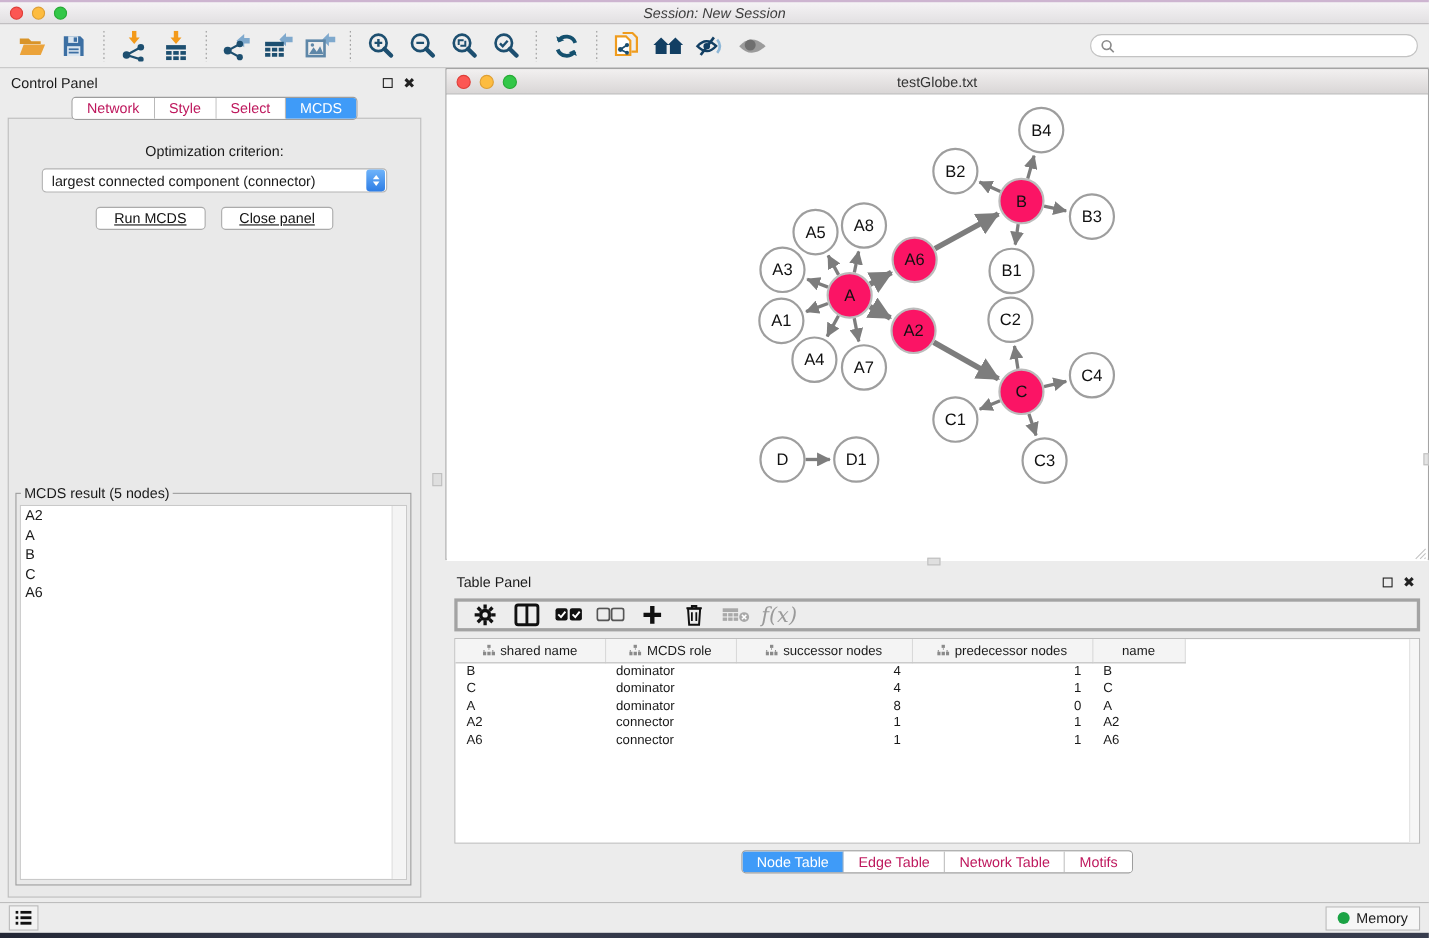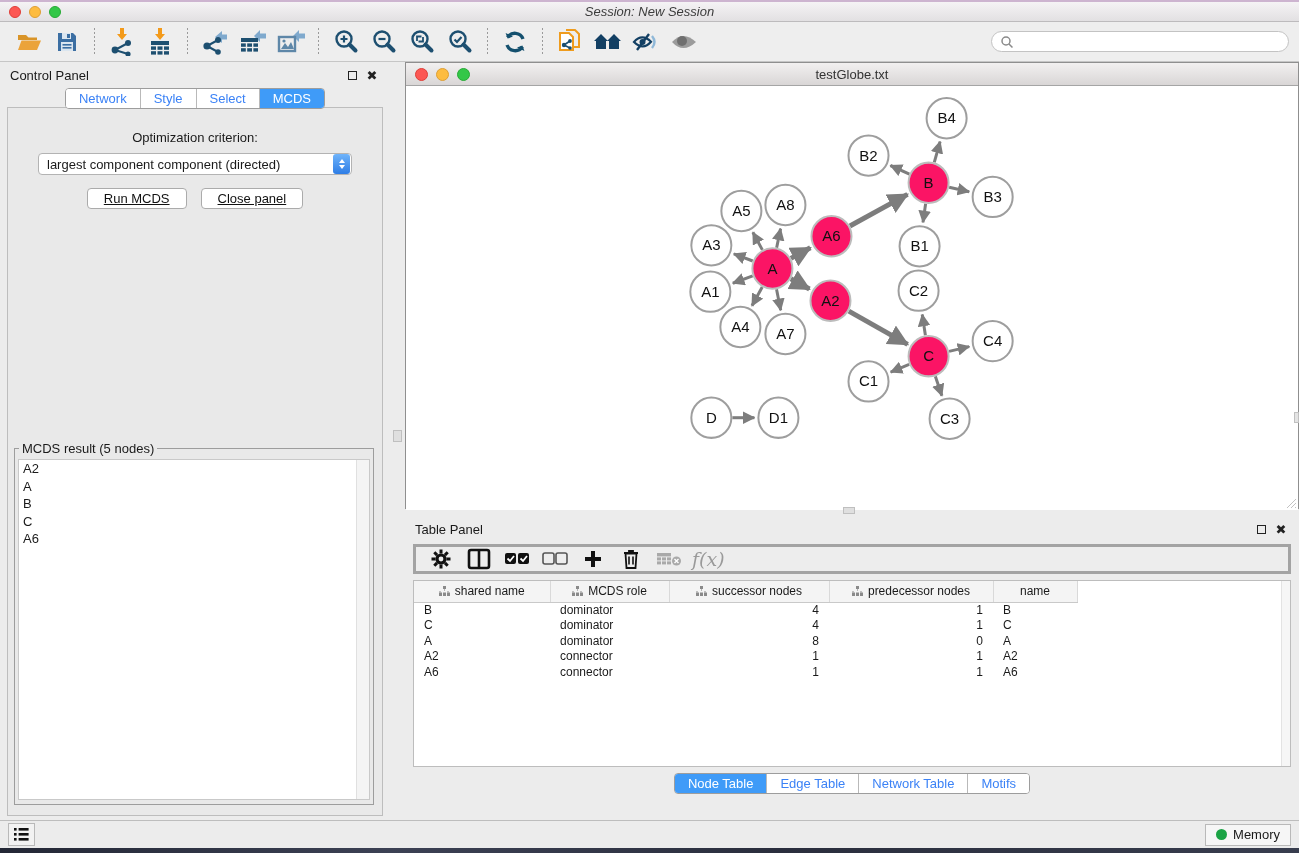--- a/index.html
+++ b/index.html
@@ -26,21 +26,21 @@
 
   
   .cpanel { width:390px; flex:0 0 auto; display:flex; flex-direction:column; position:relative; }
   .panel-head { height:26px; display:flex; align-items:center; padding:0 10px; }
   .panel-head .phtitle { flex:1; }
   .phbtn { width:16px; height:16px; display:flex; align-items:center; justify-content:center; margin-left:4px; color:#222; }
   .float-glyph { width:9px; height:9px; border:1.5px solid #222; display:inline-block; }
   .x-glyph { font-weight:bold; font-size:13px; line-height:1; }
   .cp-tabs { display:flex; justify-content:center; position:relative; z-index:2; height:21px; }
   .seg { display:flex; border:1px solid #9d9d9d; border-radius:4px; overflow:hidden; background:#fff; }
-  .seg .tab { padding:2px 13px; border-right:1px solid #b9b9b9; background:#fff; color:#3b82f6; cursor:default; }
+  .seg .tab { padding:2px 13px; border-right:1px solid #b9b9b9; background:#fff; color:#be185d; cursor:default; }
   .seg .tab:last-child { border-right:none; }
   .seg .tab.sel { background:#3f9bf8; color:#fff; }
   .cp-content { margin:-2px 7px 4px 7px; flex:1; background:#e9e9e9; border:1px solid #bdbdbd; position:relative; }
   .opt-label { text-align:center; margin-top:22px; }
   .dropdown { margin:8px auto 0 auto; width:314px; height:22px; background:#fff; border:1px solid #b3b3b3; border-radius:4px; display:flex; align-items:center; position:relative; }
   .dropdown .ddtext { flex:1; padding-left:8px; white-space:nowrap; overflow:hidden; }
   .stepper { width:17px; height:20px; margin-right:1px; border-radius:3px; background:linear-gradient(#6fb4fb,#2e7de5); display:flex; flex-direction:column; align-items:center; justify-content:center; gap:2px; }
   .arr-up { width:0; height:0; border-left:3.5px solid transparent; border-right:3.5px solid transparent; border-bottom:4px solid #fff; }
   .arr-dn { width:0; height:0; border-left:3.5px solid transparent; border-right:3.5px solid transparent; border-top:4px solid #fff; }
   .cp-buttons { display:flex; justify-content:center; gap:14px; margin-top:13px; }
@@ -269,21 +269,21 @@
           <div class="seg" id="cp-tabs">
             <div class="tab">Network</div>
             <div class="tab">Style</div>
             <div class="tab">Select</div>
             <div class="tab sel">MCDS</div>
           </div>
         </div>
       <div class="cp-content">
         <div class="opt-label">Optimization criterion:</div>
         <div class="dropdown">
-          <span class="ddtext">largest component component (directed)</span>
+          <span class="ddtext">largest connected component (connector)</span>
           <span class="stepper">
               <span class="arr-up"></span>
               <span class="arr-dn"></span>
             </span>
         </div>
         <div class="cp-buttons">
           <button class="pushbtn">Run MCDS</button>
           <button class="pushbtn">Close panel</button>
         </div>
         <div class="result-group">

